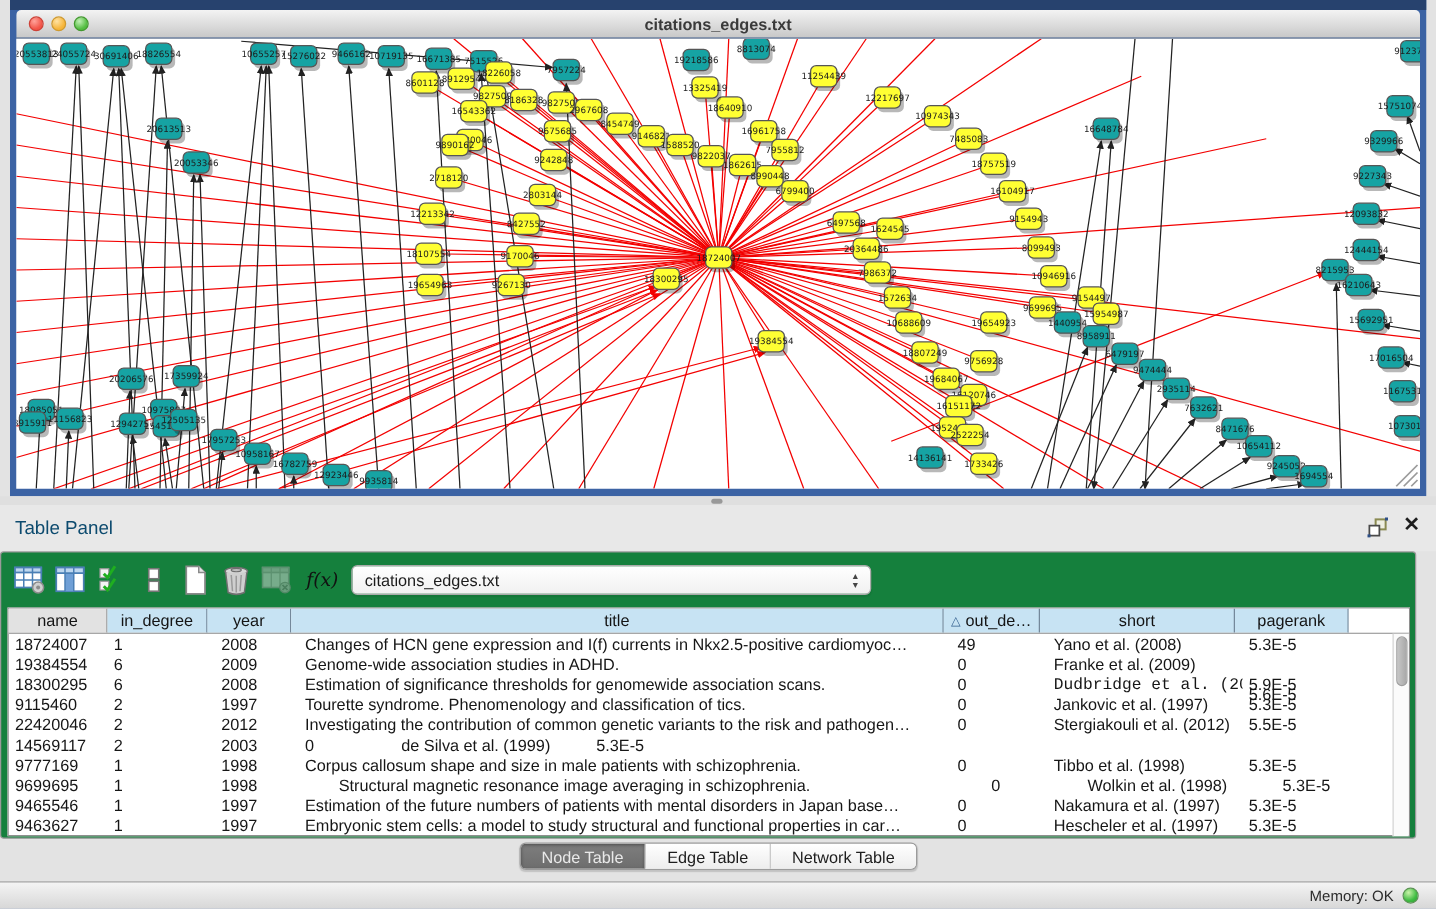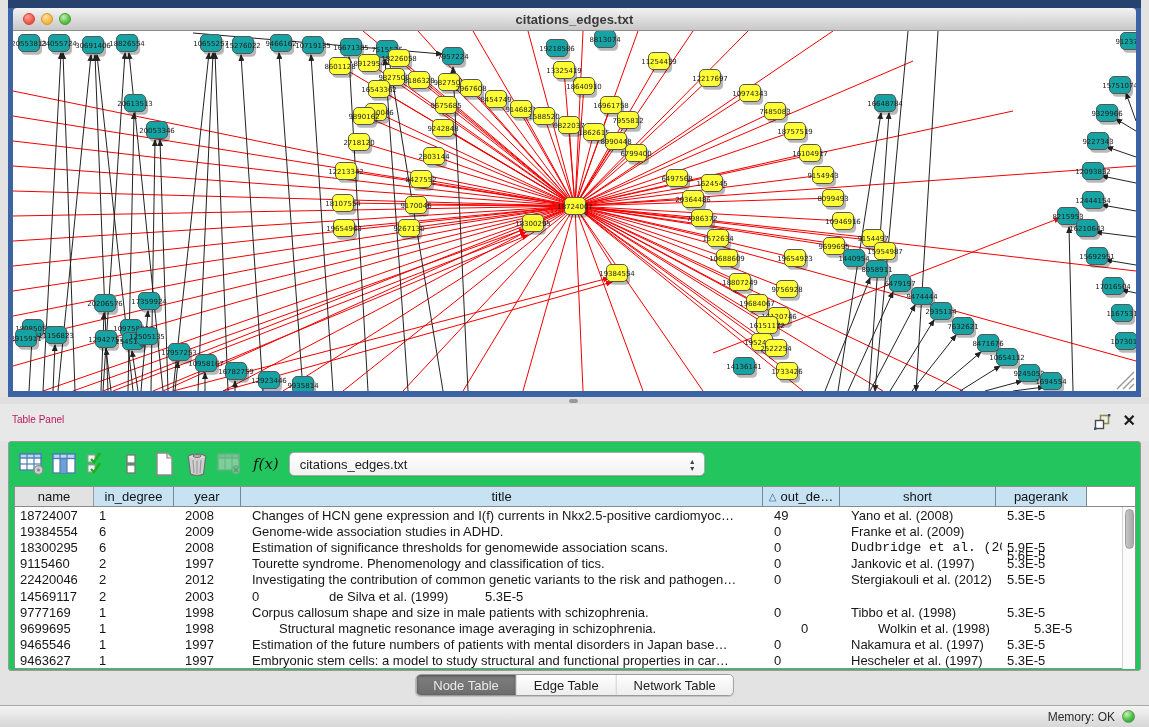--- a/index.html
+++ b/index.html
@@ -13,26 +13,26 @@
 .tl.close{left:10px;background:radial-gradient(circle at 35% 30%,#ffa39b,#f25448 65%);border:1px solid #ce4137}
 .tl.min{left:28px;background:radial-gradient(circle at 35% 30%,#ffe2a2,#f6b53a 65%);border:1px solid #cf9a30}
 .tl.zoom{left:46px;background:radial-gradient(circle at 35% 30%,#c2f0b5,#53bd41 65%);border:1px solid #43992f}
 #win-title{font-size:13px;font-weight:700;color:#3a3a3a}
 #canvas{position:relative;height:360px;background:#ffffff;overflow:hidden}
 
 
 #splitter{position:absolute;left:0;top:397px;width:1149px;height:7px;background:#dfdfdf}
 #splitter .grip{position:absolute;left:569px;top:2px;width:9px;height:4px;background:#999;border-radius:2px}
 #panel-header{position:absolute;left:0;top:404px;width:1149px;height:37px;background:#e8e8e8}
-#panel-title{position:absolute;left:12px;top:10px;font-size:10px;color:#be185d}
+#panel-title{position:absolute;left:12px;top:10px;font-size:15px;color:#0c4a6e}
 #float-btn{position:absolute;right:38px;top:9px;width:18px;height:18px}
 #close-btn{position:absolute;right:13px;top:8px;font-size:16px;font-weight:700;color:#1d1d1d;line-height:18px;cursor:default}
 
 
-#content-box{position:absolute;left:8px;top:441px;width:1133px;height:230px;background:#22c55e;border:1px solid #9a9a9a;border-radius:3px}
+#content-box{position:absolute;left:0;top:441px;width:1133px;height:230px;background:#15803d;border:1px solid #9a9a9a;border-radius:3px}
 #toolbar{position:absolute;left:0;top:0;width:100%;height:44px;display:flex;align-items:center;padding-left:9px}
 .tool{width:27px;height:27px;margin-right:6px;display:flex;align-items:center;justify-content:center}
 .tool.disabled{opacity:.5}
 #fx{font-family:"DejaVu Serif",serif;font-style:italic;font-size:15px;color:#111;margin:0 10px 0 4px}
 #table-combo{width:416px;height:24px;border:1px solid #ababab;border-radius:5px;background:linear-gradient(#ffffff,#f1f1f1);display:flex;align-items:center;position:relative;box-shadow:0 1px 1px rgba(0,0,0,.08)}
 #combo-value{font-size:13px;color:#1c1c1c;padding-left:10px}
 #combo-arrows{position:absolute;right:6px;top:3px;width:11px;height:17px;display:flex;flex-direction:column;align-items:center;justify-content:center;color:#444}
 #combo-arrows span{font-size:7px;line-height:7px}
 
 

